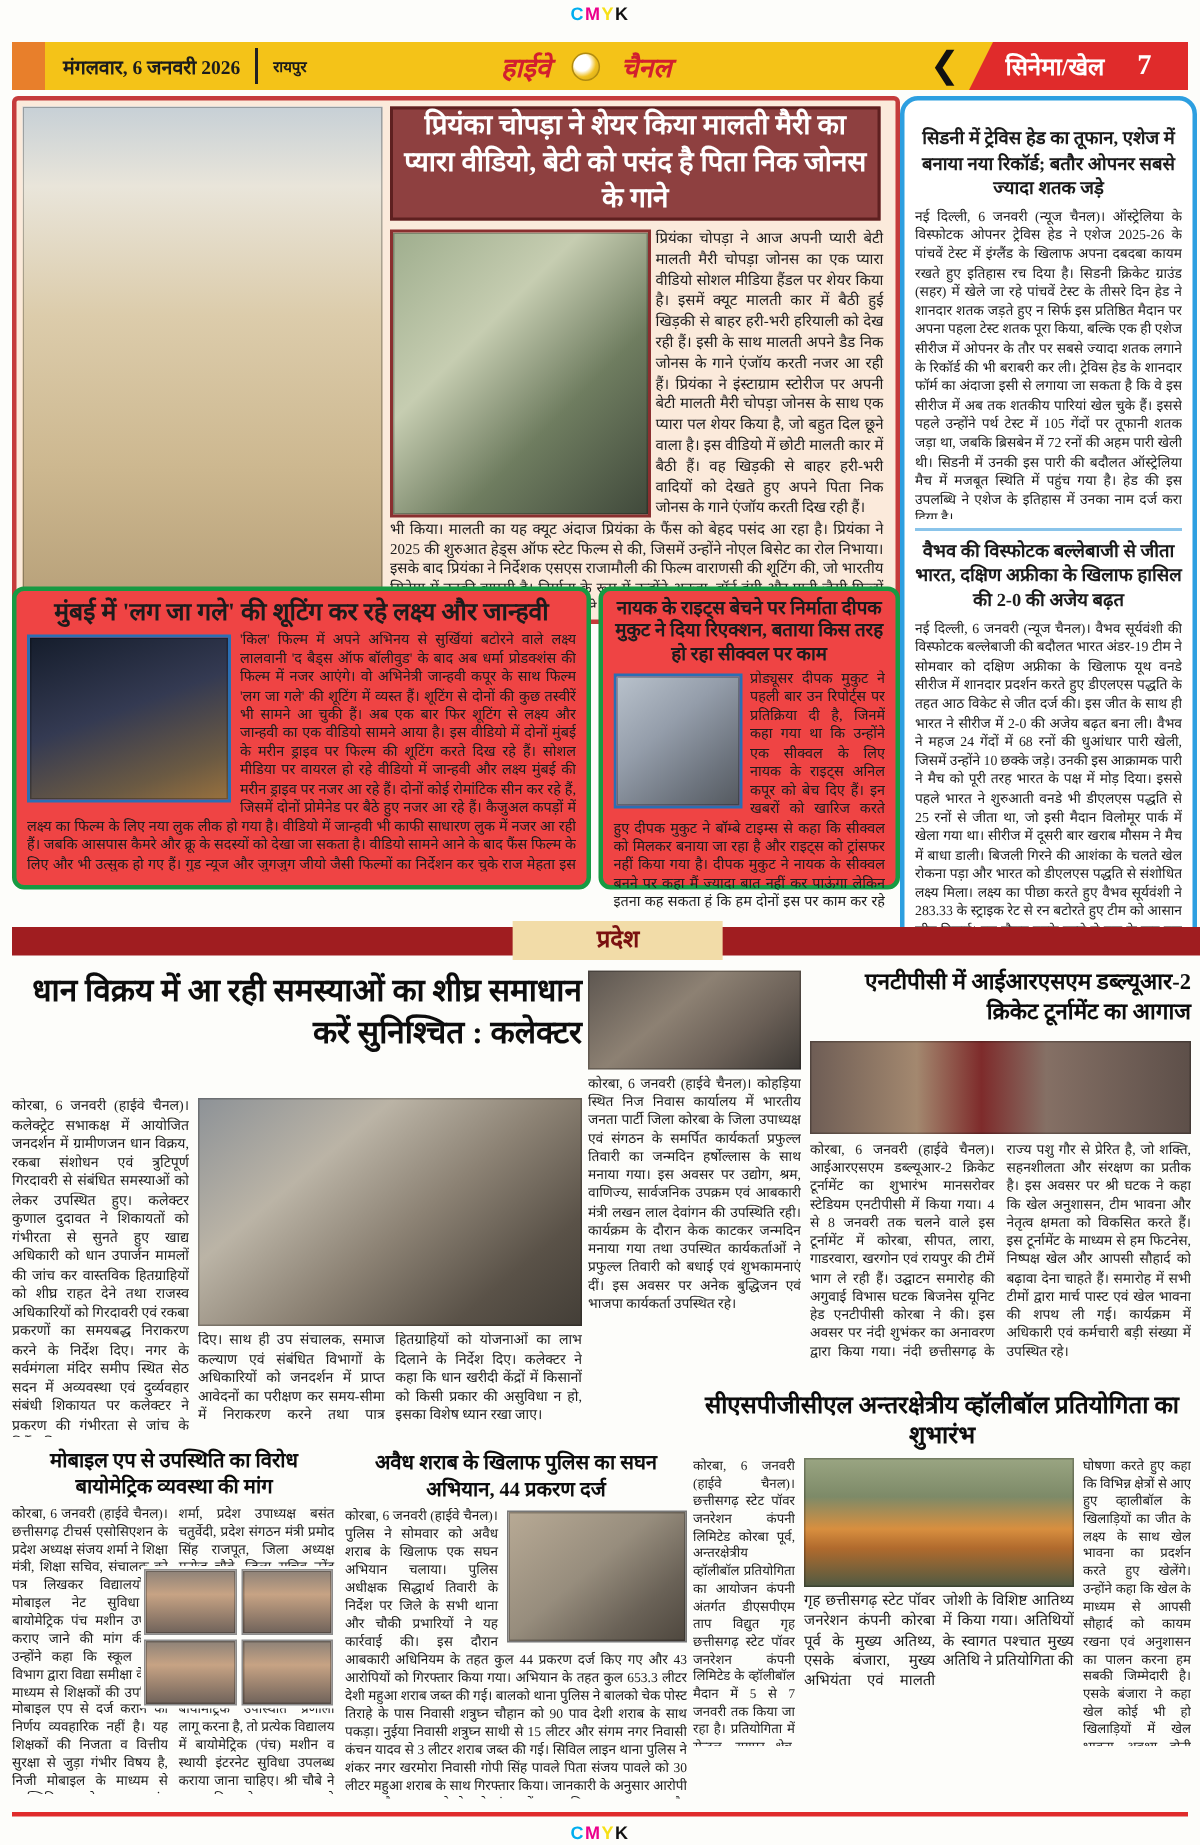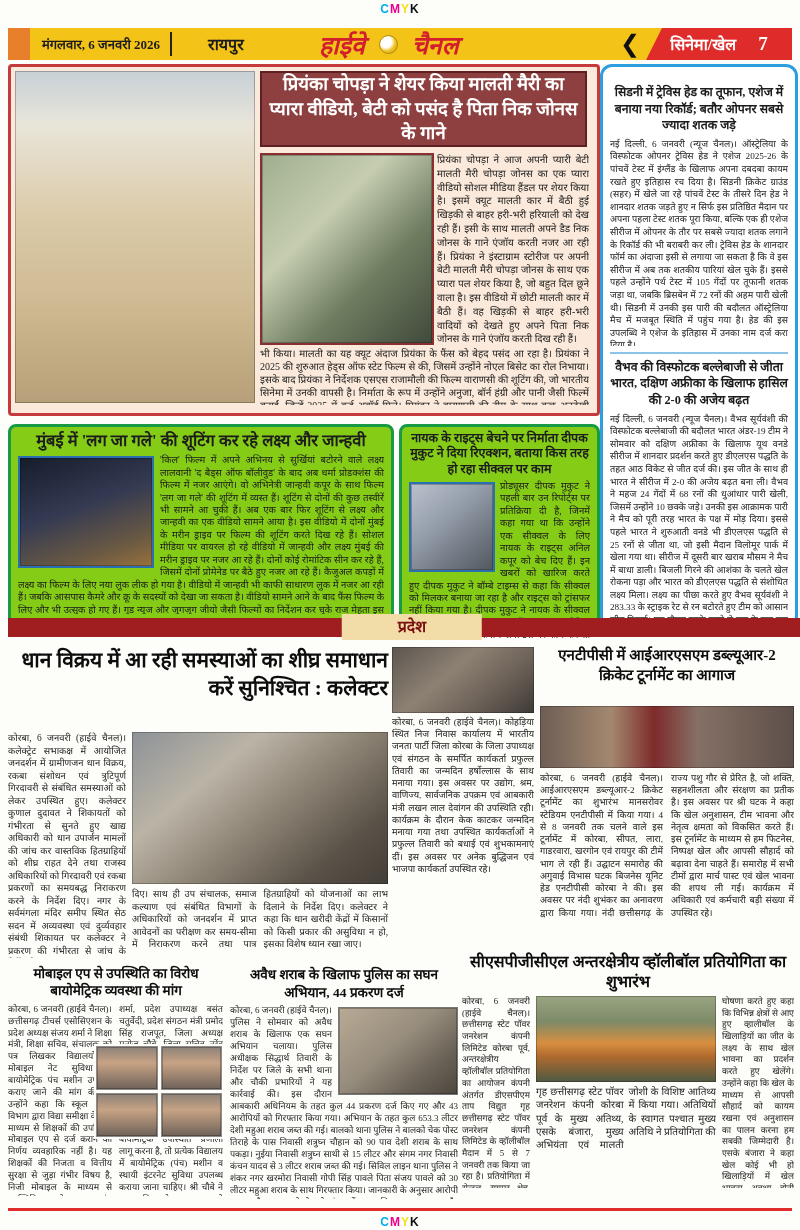--- a/index.html
+++ b/index.html
@@ -10,23 +10,23 @@
   
   .printmark{position:absolute;left:0;right:0;text-align:center;
              font:bold 12px "Liberation Sans",sans-serif;letter-spacing:1px;}
   .pm-c{color:#00aeef}.pm-m{color:#ec008c}.pm-y{color:#f7e017}.pm-k{color:#111}
   
   .header{position:absolute;left:8px;top:28px;width:784px;height:32px;background:var(--yellow);
           display:flex;align-items:center;}
   .orange-block{width:22px;height:32px;background:var(--orange);flex:0 0 auto;}
   .hdr-date{font-weight:bold;font-size:13px;margin-left:12px;white-space:nowrap;}
   .hdr-div{width:2px;height:24px;background:#222;margin:0 10px;}
-  .hdr-city{font-weight:bold;font-size:16px;white-space:nowrap;margin-left:26px;}
+  .hdr-city{font-weight:bold;font-size:10px;white-space:nowrap;}
   .masthead{position:absolute;left:50%;transform:translateX(-58%);display:flex;align-items:center;gap:14px;
-            color:var(--mastheadRed);font-size:25px;font-weight:bold;font-style:italic;white-space:nowrap;}
+            color:var(--mastheadRed);font-size:18px;font-weight:bold;font-style:italic;white-space:nowrap;}
   .mast-logo{width:17px;height:17px;border-radius:50%;
              background:radial-gradient(circle at 35% 35%,#ffffff 0 35%,#f0c020 60%,#caa10e 100%);
              border:1px solid #b08a10;}
   .hdr-chevron{position:absolute;right:152px;top:0;font-size:24px;line-height:32px;color:#111;font-style:normal;}
   .ribbon{position:absolute;right:0;top:0;height:32px;width:146px;background:var(--ribbonRed);
           clip-path:polygon(16px 0,100% 0,100% 100%,0 100%);
           display:flex;align-items:center;justify-content:center;gap:22px;color:#fff;}
   .ribbon-section{font-weight:bold;font-size:16px;}
   .ribbon-page{font-weight:bold;font-size:19px;}
   
@@ -37,21 +37,21 @@
   .lead-band{left:249px;top:4px;width:327px;height:76px;background:var(--leadBand);
              border:2px solid #5e2020;color:#fff;display:flex;align-items:center;justify-content:center;
              text-align:center;font-weight:bold;font-size:18.5px;line-height:1.35;padding:0 6px;box-sizing:border-box;}
   .lead-photo2{left:249px;top:86px;width:170px;height:188px;border:2px solid #8a2f2f;
      background:linear-gradient(135deg,#9fae8e 0%,#c6cdb1 35%,#6f7d60 65%,#40493b 100%);}
   .lead-coltext{left:426px;top:86px;width:152px;height:190px;font-size:10px;line-height:1.38;
                 text-align:justify;overflow:hidden;}
   .lead-bottext{left:249px;top:280px;width:329px;height:58px;font-size:10px;line-height:1.3;
                 text-align:justify;overflow:hidden;}
   
-  .cinebox{top:424px;height:190px;background:#84cc16;border:3px solid var(--green);border-radius:8px;
+  .cinebox{top:391px;height:190px;background:#ef4444;border:3px solid var(--green);border-radius:8px;
            padding:3px 7px;box-sizing:content-box;}
   .boxA{left:8px;width:366px;}
   .boxB{left:399px;width:181px;}
   .cine-head{font-weight:bold;text-align:center;line-height:1.22;margin:1px 0 3px;}
   .boxA .cine-head{font-size:16.5px;}
   .boxB .cine-head{font-size:12.5px;}
   .cine-body{font-size:9.6px;line-height:1.3;text-align:justify;overflow:hidden;}
   .boxA .cine-body{height:160px;}
   .boxB .cine-body{height:158px;}
   .cine-photoA{float:left;width:132px;height:108px;margin:2px 6px 2px 0;border:2px solid #2b6fb3;
@@ -79,39 +79,39 @@
   .dhaan-col1{left:0;top:86px;width:118px;height:226px;}
   .dhaan-photo{left:124px;top:86px;width:256px;height:152px;
      background:linear-gradient(140deg,#8d9297 0%,#bbb4a6 30%,#8c8274 55%,#5a5248 80%,#433e37 100%);}
   .dhaan-below{left:124px;top:242px;width:256px;height:68px;column-count:2;column-gap:7px;}
   .birthday{left:392px;top:646px;width:142px;height:314px;}
   .birthday-head{font-size:12.3px;line-height:1.3;margin-bottom:3px;}
   .birthday-photo{width:142px;height:66px;margin:1px 0 3px;
      background:linear-gradient(140deg,#5d5650 0%,#8d8173 40%,#6b6057 70%,#3e3a36 100%);}
   .birthday-body{height:196px;font-size:9.2px;}
   .ntpc{left:540px;top:646px;width:254px;height:314px;}
-  .ntpc-head{font-size:15px;line-height:1.3;margin-bottom:21px;}
+  .ntpc-head{font-size:15px;line-height:1.3;margin-bottom:9px;text-align:right;}
   .ntpc-photo{width:254px;height:62px;margin:1px 0 4px;
      background:linear-gradient(90deg,#6e5d55 0%,#a3886f 28%,#7e2b2b 45%,#857065 62%,#5d4f49 100%);}
   .ntpc-body{height:192px;column-count:2;column-gap:8px;font-size:9.2px;}
   .mobile{left:8px;top:966px;width:216px;height:238px;}
   .mobile-head{font-size:13.5px;line-height:1.25;margin-bottom:4px;}
   .mobile-cols{display:flex;gap:7px;}
   .mobile-col{width:104px;height:192px;font-size:9px;line-height:1.32;text-align:justify;overflow:hidden;}
   .mobile-grid{position:absolute;left:86px;top:78px;width:126px;display:grid;
                grid-template-columns:1fr 1fr;gap:3px;background:#fdfdfa;padding:2px;}
   .portrait{height:42px;border:1px solid #8c8c8c;
      background:linear-gradient(180deg,#8d8278 0%,#c6a habit 0%) }
   .portrait{background:linear-gradient(180deg,#8d8278 0%,#c7a384 38%,#6f625a 100%);}
   .liquor{left:230px;top:966px;width:228px;height:238px;}
   .liquor-head{font-size:13.5px;line-height:1.3;margin-bottom:4px;}
   .liquor-body{height:194px;font-size:9px;}
   .liquor-photo{float:right;width:118px;height:86px;margin:2px 0 4px 6px;border:1px solid #777;
      background:linear-gradient(140deg,#b8aa95 0%,#978d7d 45%,#6a6257 75%,#4e473e 100%);}
-  .volley{left:462px;top:952px;width:332px;height:238px;}
+  .volley{left:462px;top:928px;width:332px;height:238px;}
   .volley-head{font-size:16px;line-height:1.25;margin-bottom:4px;}
   .volley-flex{display:flex;gap:6px;}
   .volley-colL{width:68px;height:192px;font-size:8.8px;}
   .volley-mid{width:180px;}
   .volley-photo{width:180px;height:86px;
      background:linear-gradient(180deg,#9aa582 0%,#7d8a68 30%,#d88f3f 55%,#b06a2d 70%,#4e5a43 100%);}
   .volley-midcols{margin-top:3px;height:100px;column-count:2;column-gap:5px;font-size:10px;}
   .volley-colR{width:72px;height:192px;font-size:8.8px;}
   .footline{left:8px;top:1208px;width:784px;height:3px;background:var(--ribbonRed);}
 </style>

